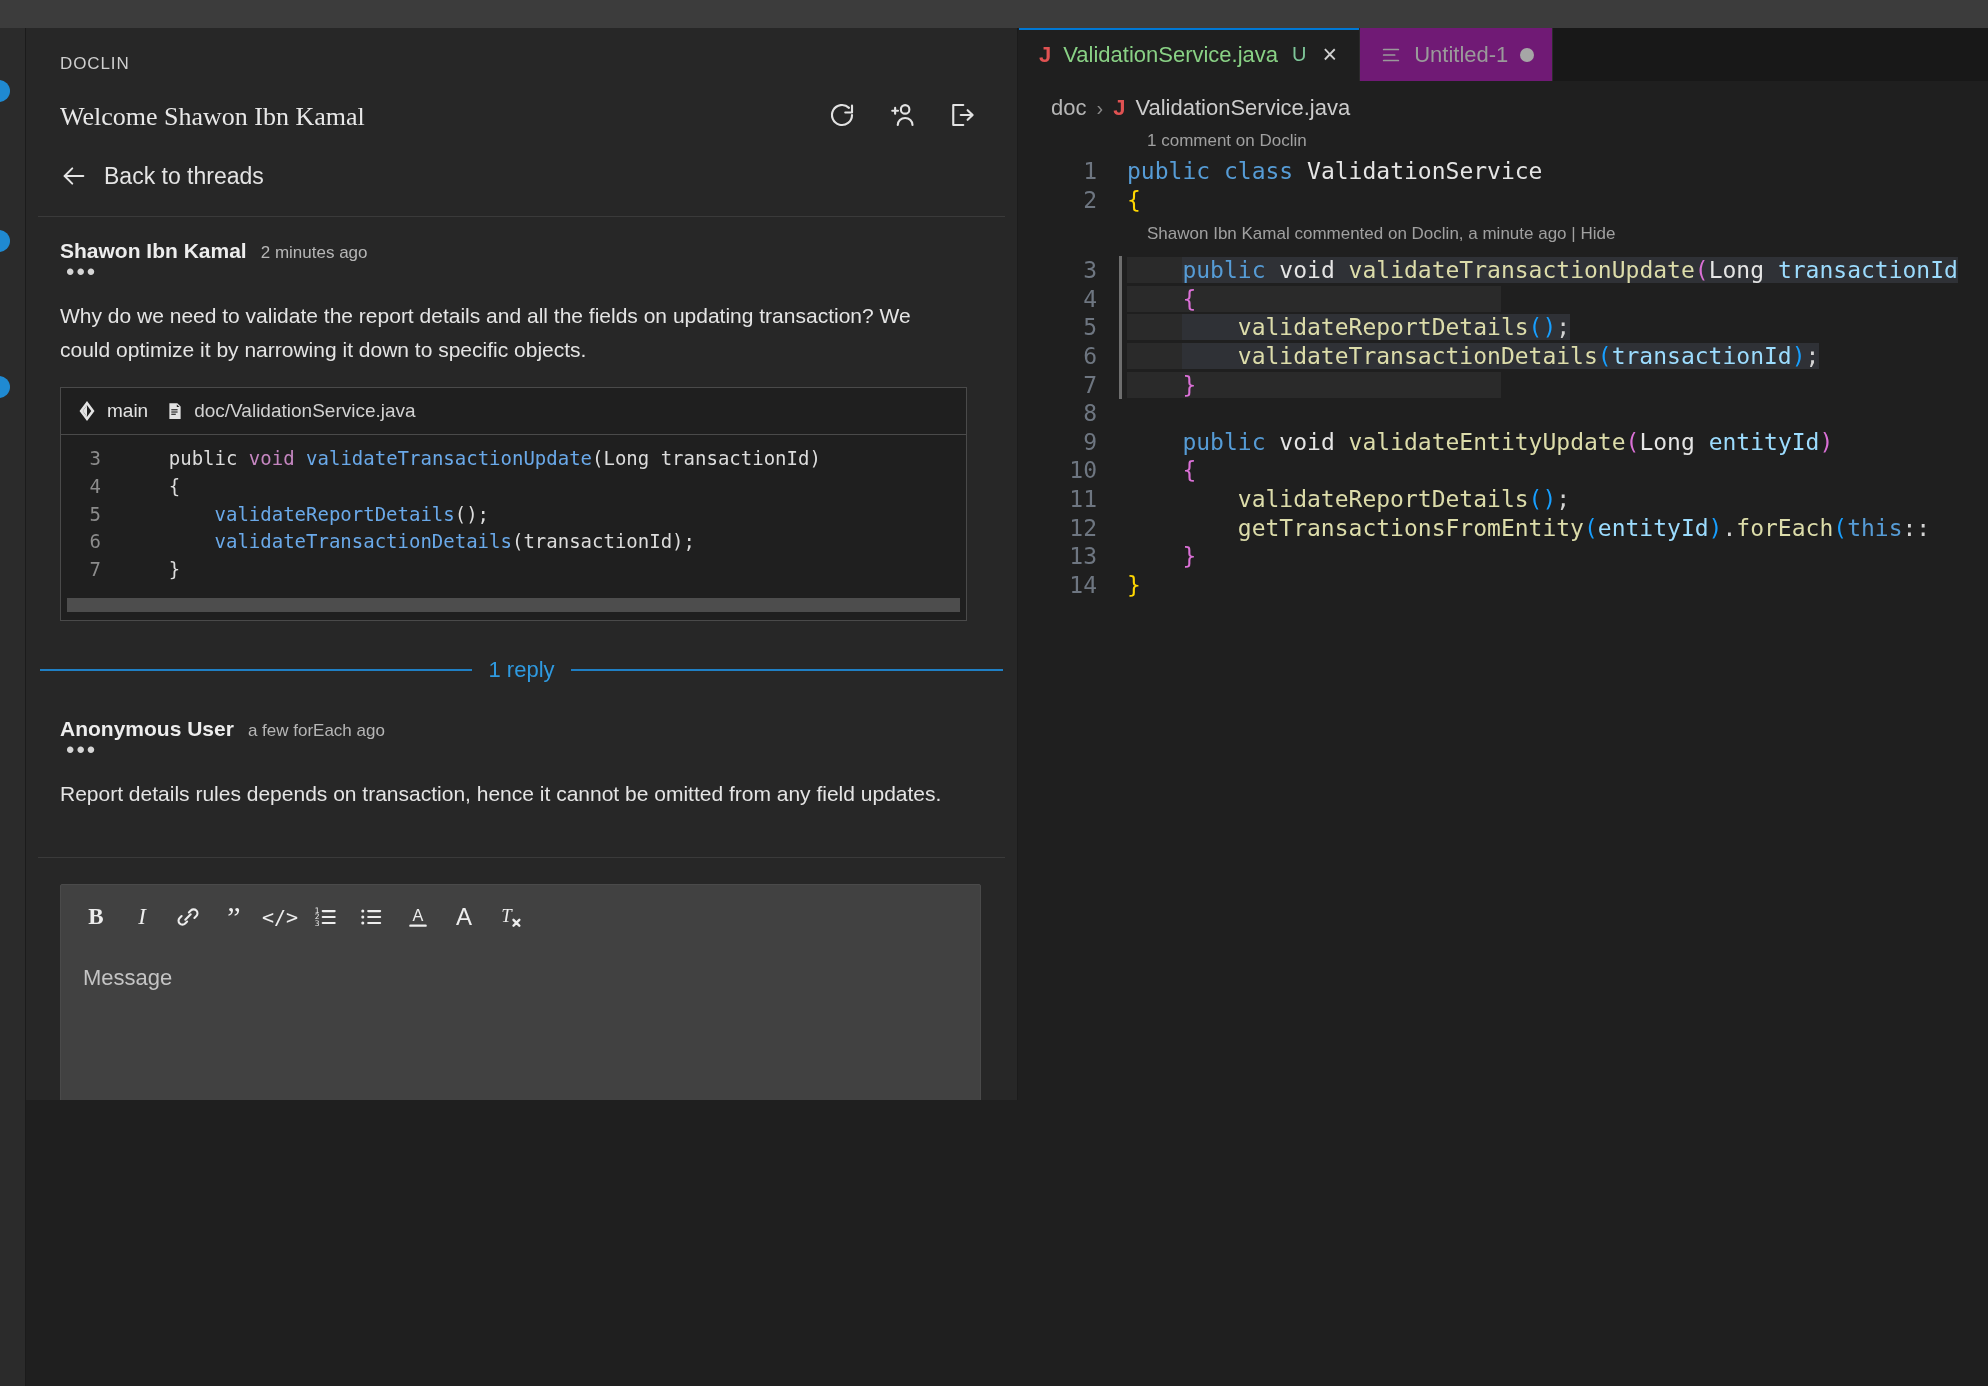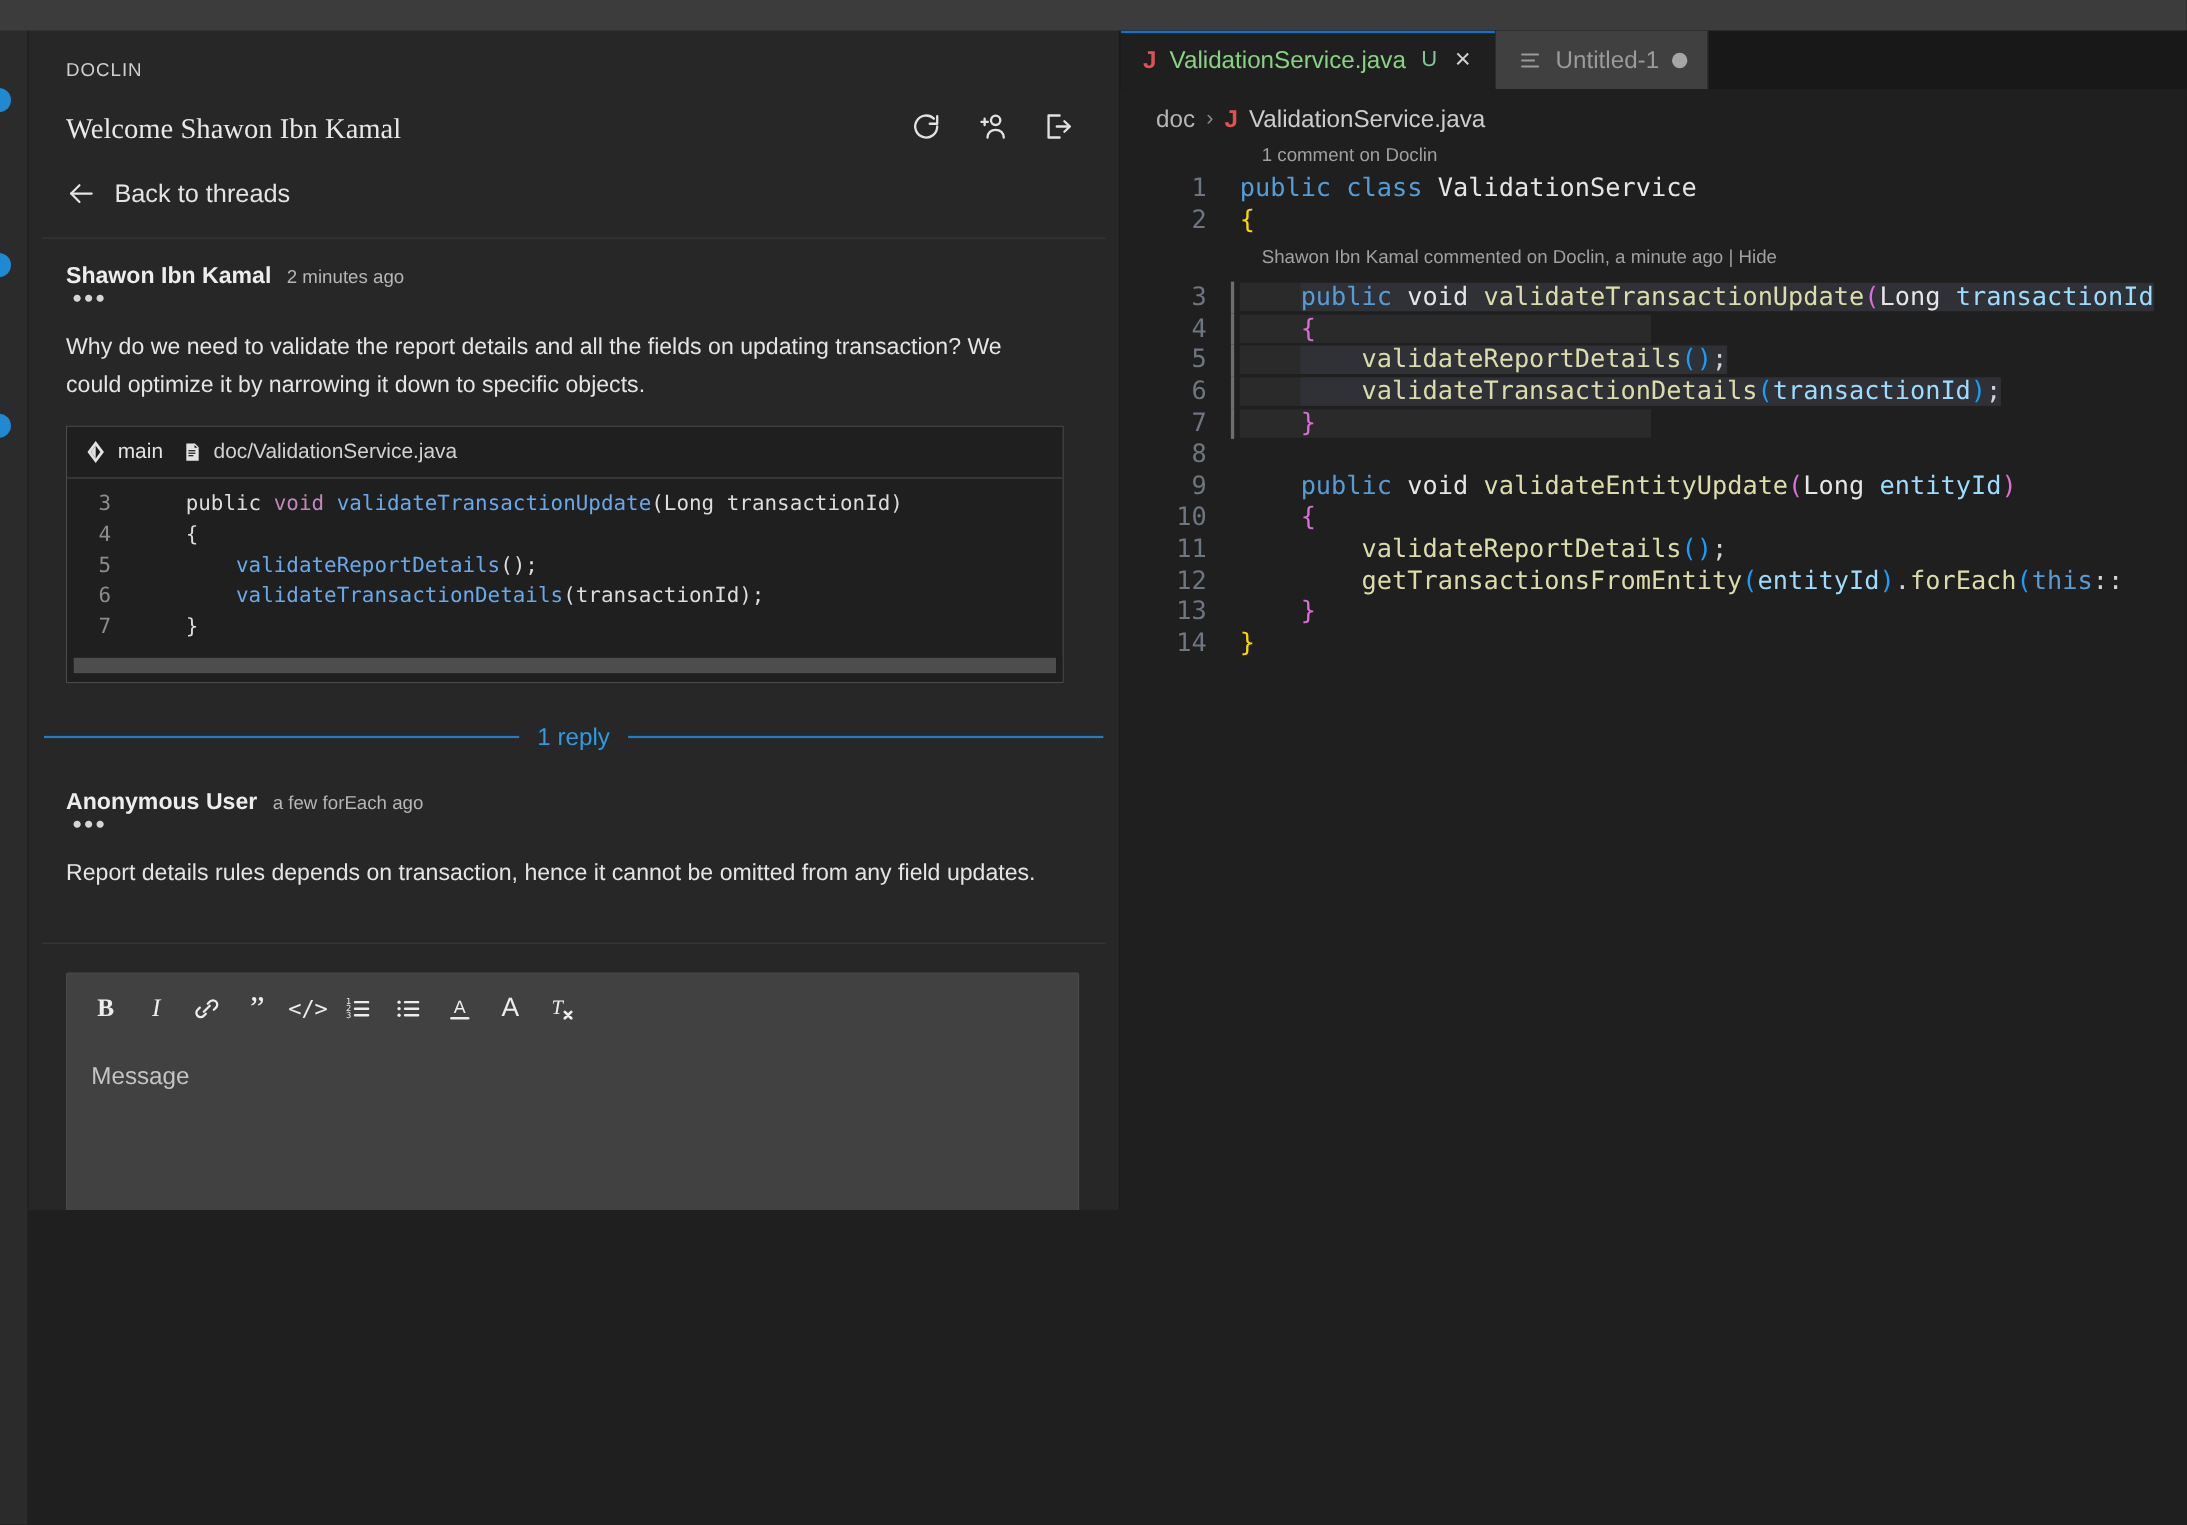--- a/index.html
+++ b/index.html
@@ -164,21 +164,21 @@
   .tab {
     display: flex; align-items: center; gap: 12px;
     padding: 0 18px 0 20px; font-size: 22px;
     border-right: 1px solid #2b2b2b; cursor: pointer;
     position: relative;
   }
   .tab.active { background: #1f1f1f; color: #89d185; }
   .tab.active::before {
     content: ""; position: absolute; left: 0; right: 0; top: 0; height: 2px; background: #0078d4;
   }
-  .tab.inactive { background: #404040; color: #9a9a9a; }
+  .tab.inactive { background: #701a75; color: #9a9a9a; }
   .tab .jicon { color: #e05252; font-weight: bold; font-size: 22px; }
   .tab .u { color: #7ec699; font-size: 20px; margin-left: 2px; }
   .tab .close { color: #d0d0d0; font-size: 25px; line-height: 1; padding: 0 4px; }
   .tab .dot {
     width: 14px; height: 14px; border-radius: 50%; background: #a6a6a6; display: inline-block;
   }
 
   .breadcrumb {
     display: flex; align-items: center; gap: 10px;
     padding: 14px 0 0 32px; font-size: 22px; color: #b6b6b6;

